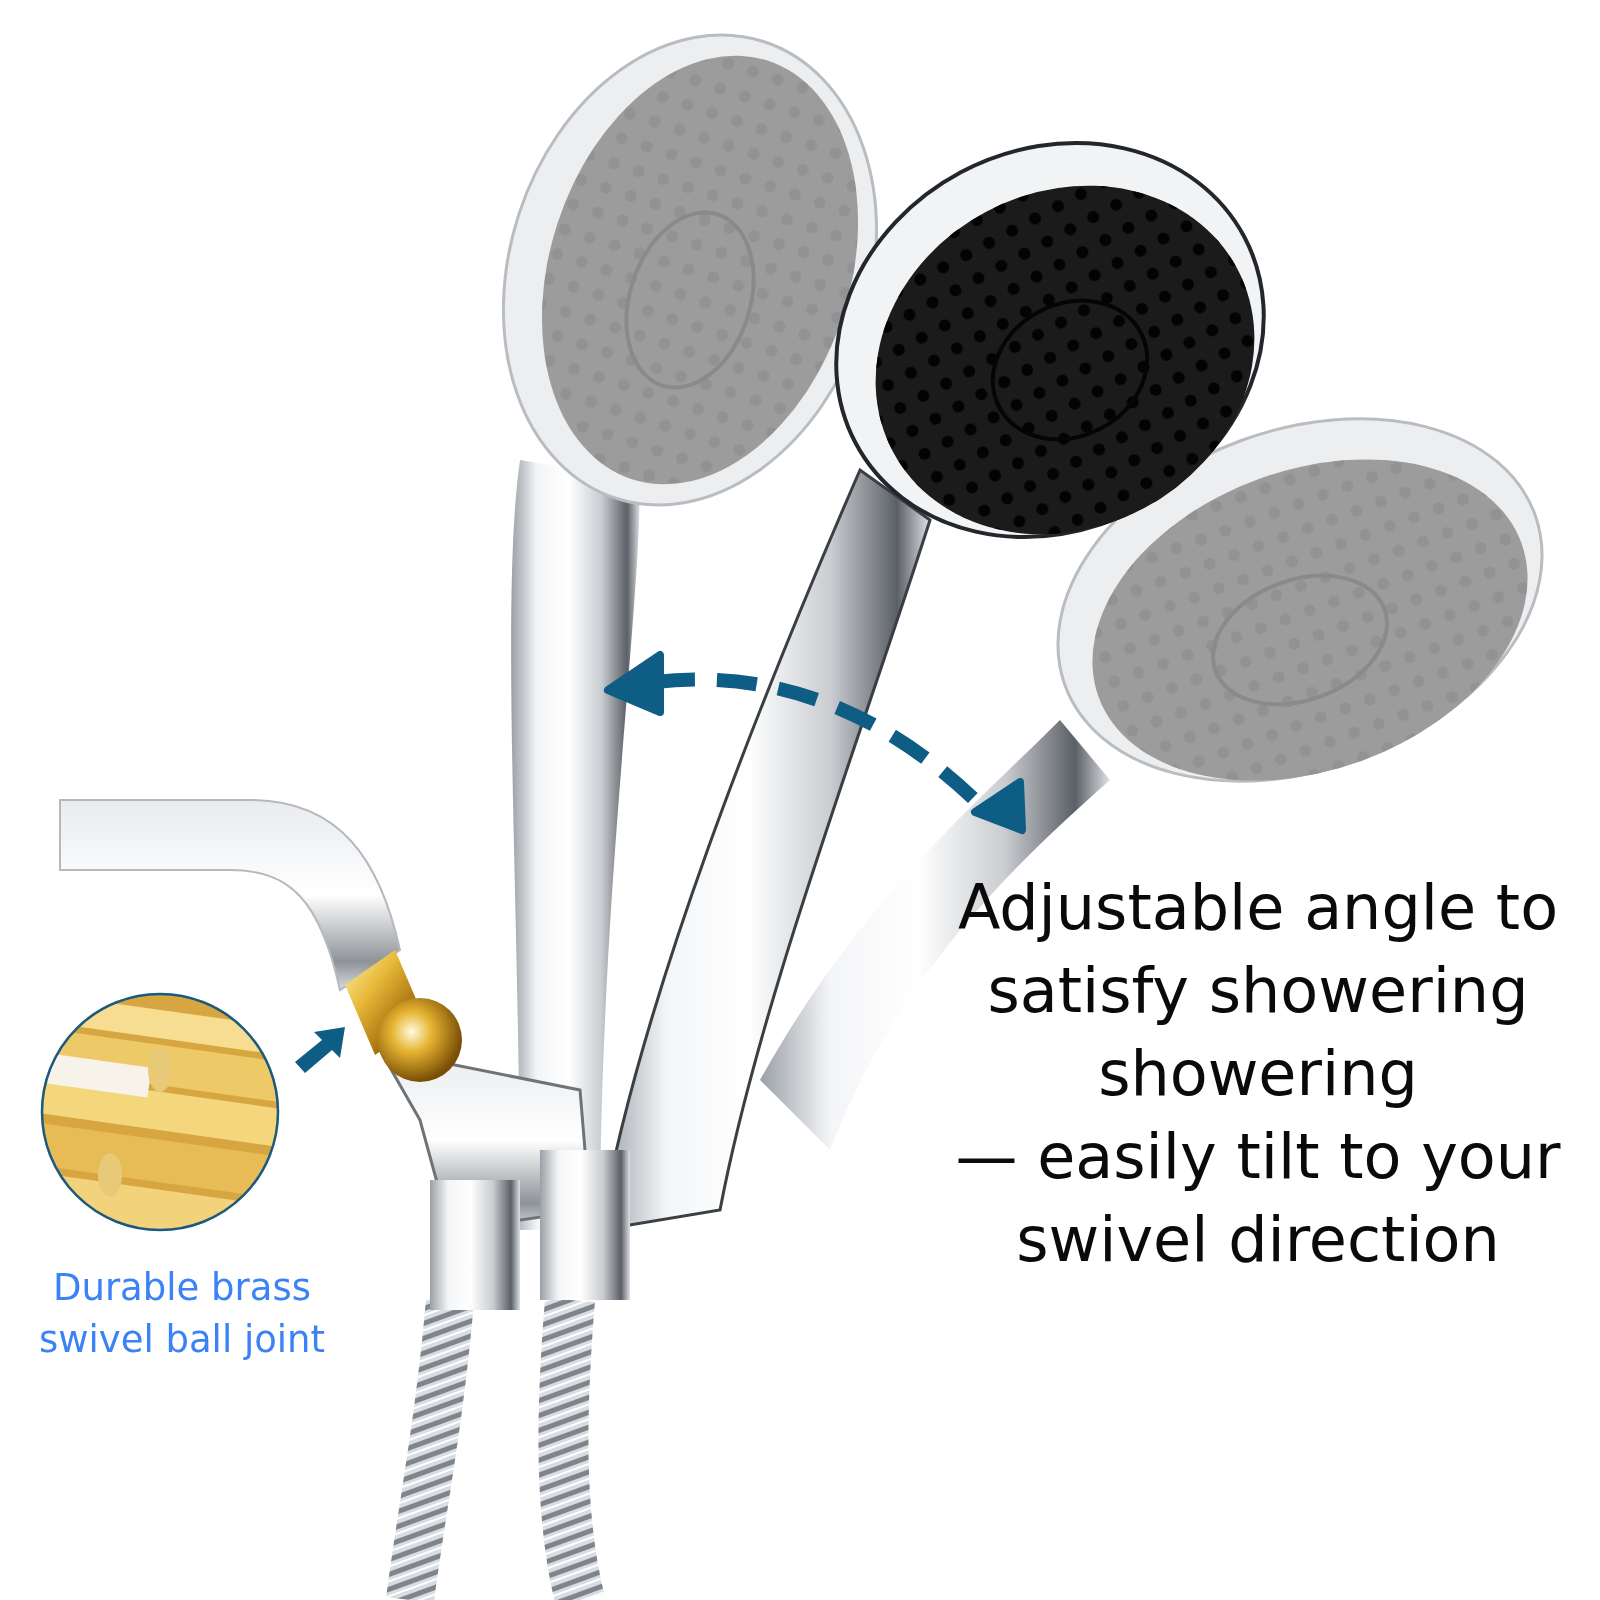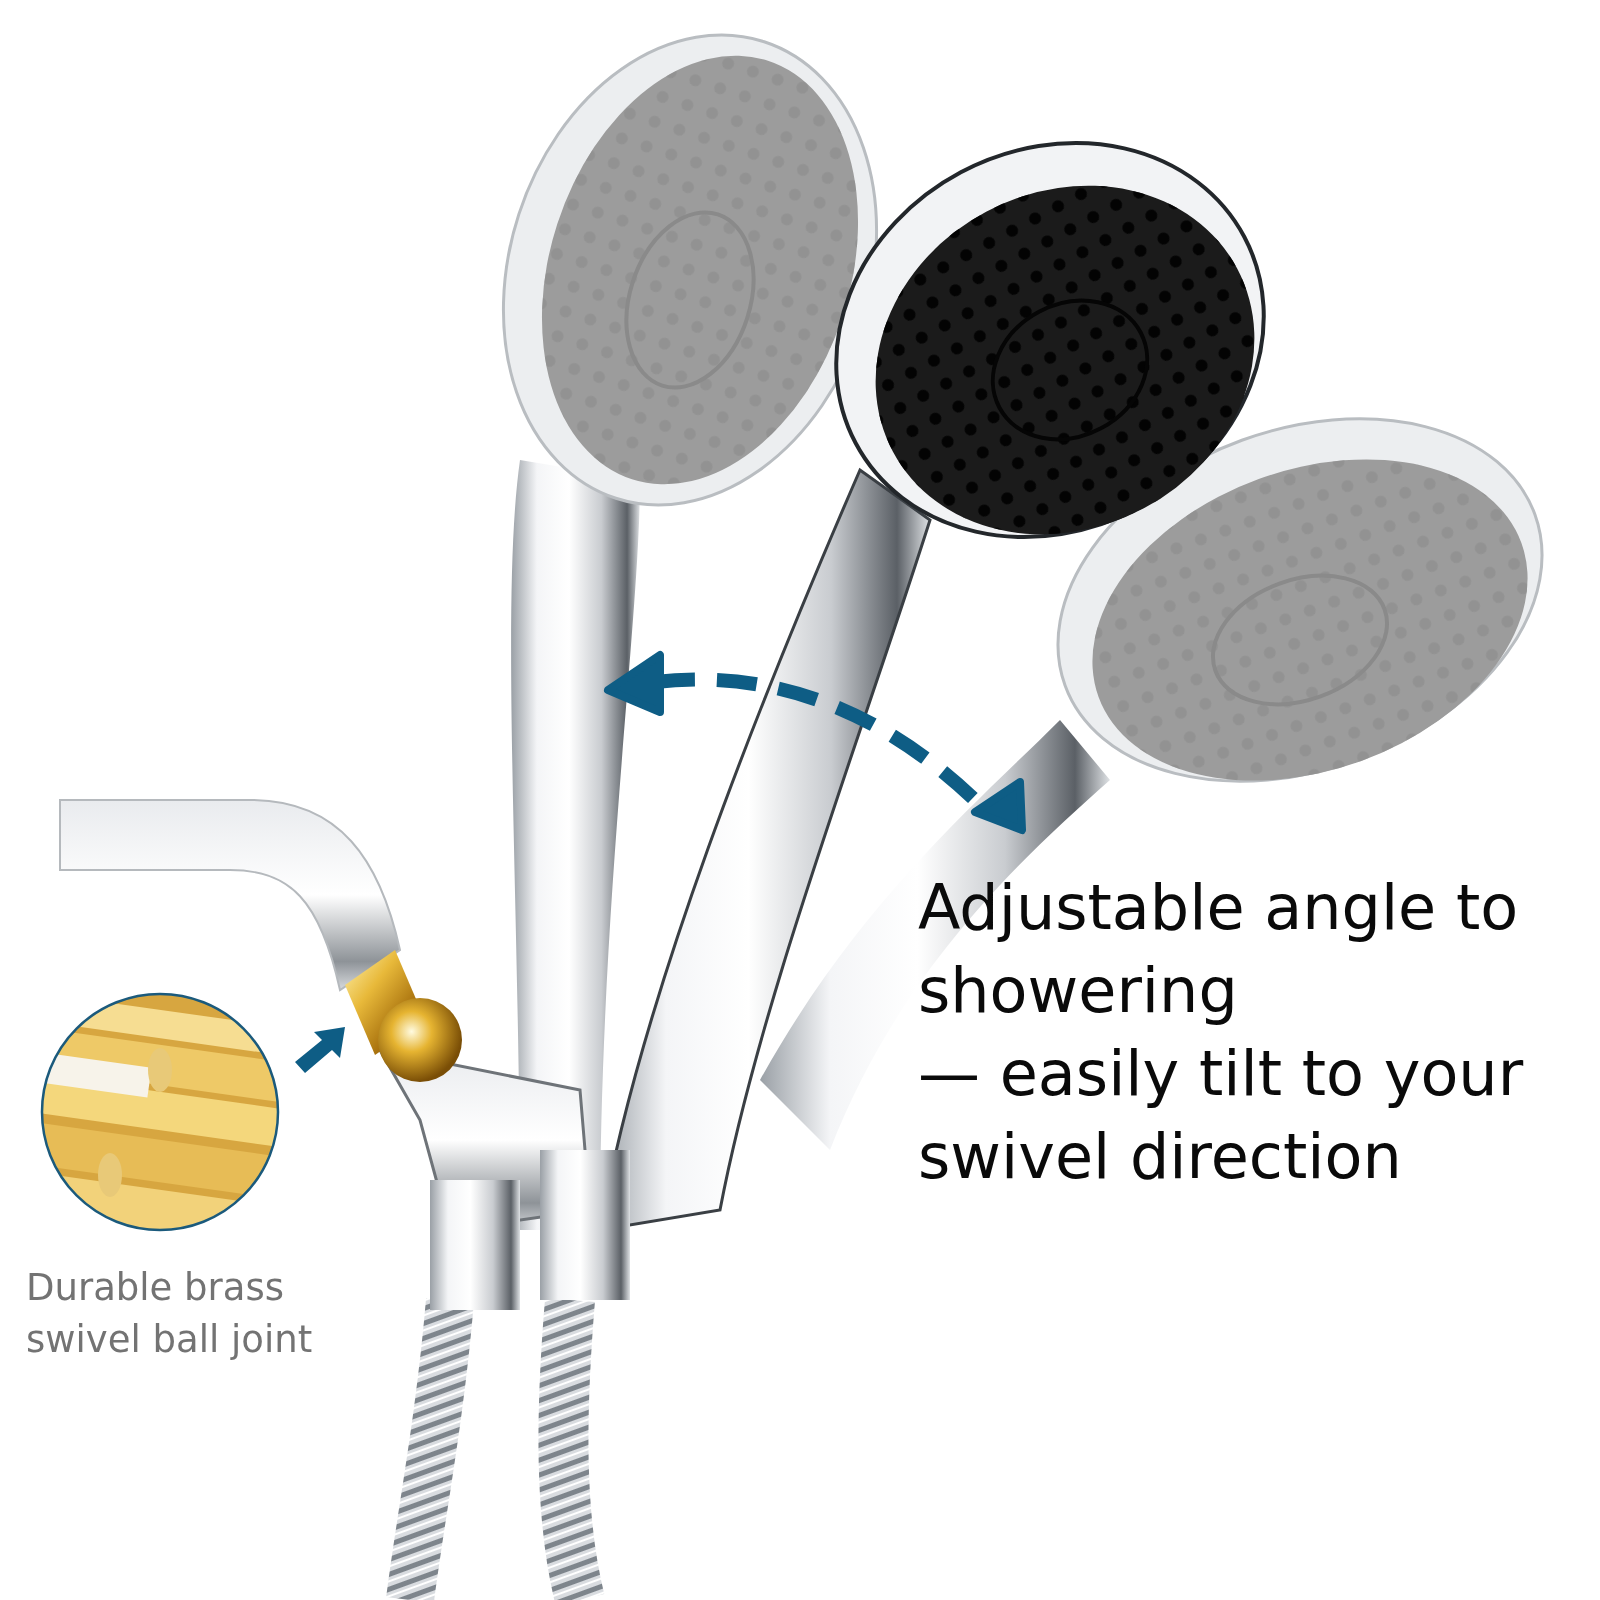--- a/index.html
+++ b/index.html
@@ -1,20 +1,20 @@
 <!DOCTYPE html>
 <html><head>
 <meta charset="utf-8">
 <style>
   html,body{margin:0;padding:0;background:#fff;}
   body{width:1600px;height:1600px;position:relative;overflow:hidden;font-family:"DejaVu Sans","Liberation Sans",sans-serif;}
   .scene{position:absolute;left:0;top:0;width:1600px;height:1600px;}
-  .caption-main{position:absolute;left:918px;top:866px;width:680px;font-size:62px;line-height:83px;color:#0a0a0a;letter-spacing:0px;}
+  .caption-main{position:absolute;left:918px;top:866px;width:680px;font-size:62px;line-height:83px;color:#0a0a0a;letter-spacing:0px;text-align:center;}
   .caption-main div{white-space:nowrap;}
-  .caption-small{position:absolute;left:26px;top:1262px;width:340px;font-size:37px;line-height:52px;color:#737373;}
+  .caption-small{position:absolute;left:12px;top:1262px;width:340px;text-align:center;font-size:37px;line-height:52px;color:#3b82f6;}
 </style>
 </head>
 <body>
 
 <svg class="scene" viewBox="0 0 1600 1600" xmlns="http://www.w3.org/2000/svg">
   <defs>
     <linearGradient id="chrome" x1="0" y1="0" x2="1" y2="0">
       <stop offset="0" stop-color="#9aa0a6"></stop>
       <stop offset="0.2" stop-color="#f4f5f7"></stop>
       <stop offset="0.45" stop-color="#ffffff"></stop>
@@ -120,20 +120,21 @@
       <rect x="40" y="1060" width="110" height="30" fill="#f7f3ea" transform="rotate(8 95 1075)"></rect>
       <ellipse cx="160" cy="1070" rx="12" ry="22" fill="#e8c978"></ellipse>
       <ellipse cx="110" cy="1175" rx="12" ry="22" fill="#e8c978"></ellipse>
     </g>
     <circle cx="160" cy="1112" r="118" fill="none" stroke="#1b5a7c" stroke-width="2.5"></circle>
   </g>
 </svg>
 
 <div class="caption-main">
   <div>Adjustable angle to</div>
+  <div>satisfy showering</div>
   <div>showering</div>
   <div>— easily tilt to your</div>
   <div>swivel direction</div>
 </div>
 
 <div class="caption-small">
   <div>Durable brass</div>
   <div>swivel ball joint</div>
 </div>
 

